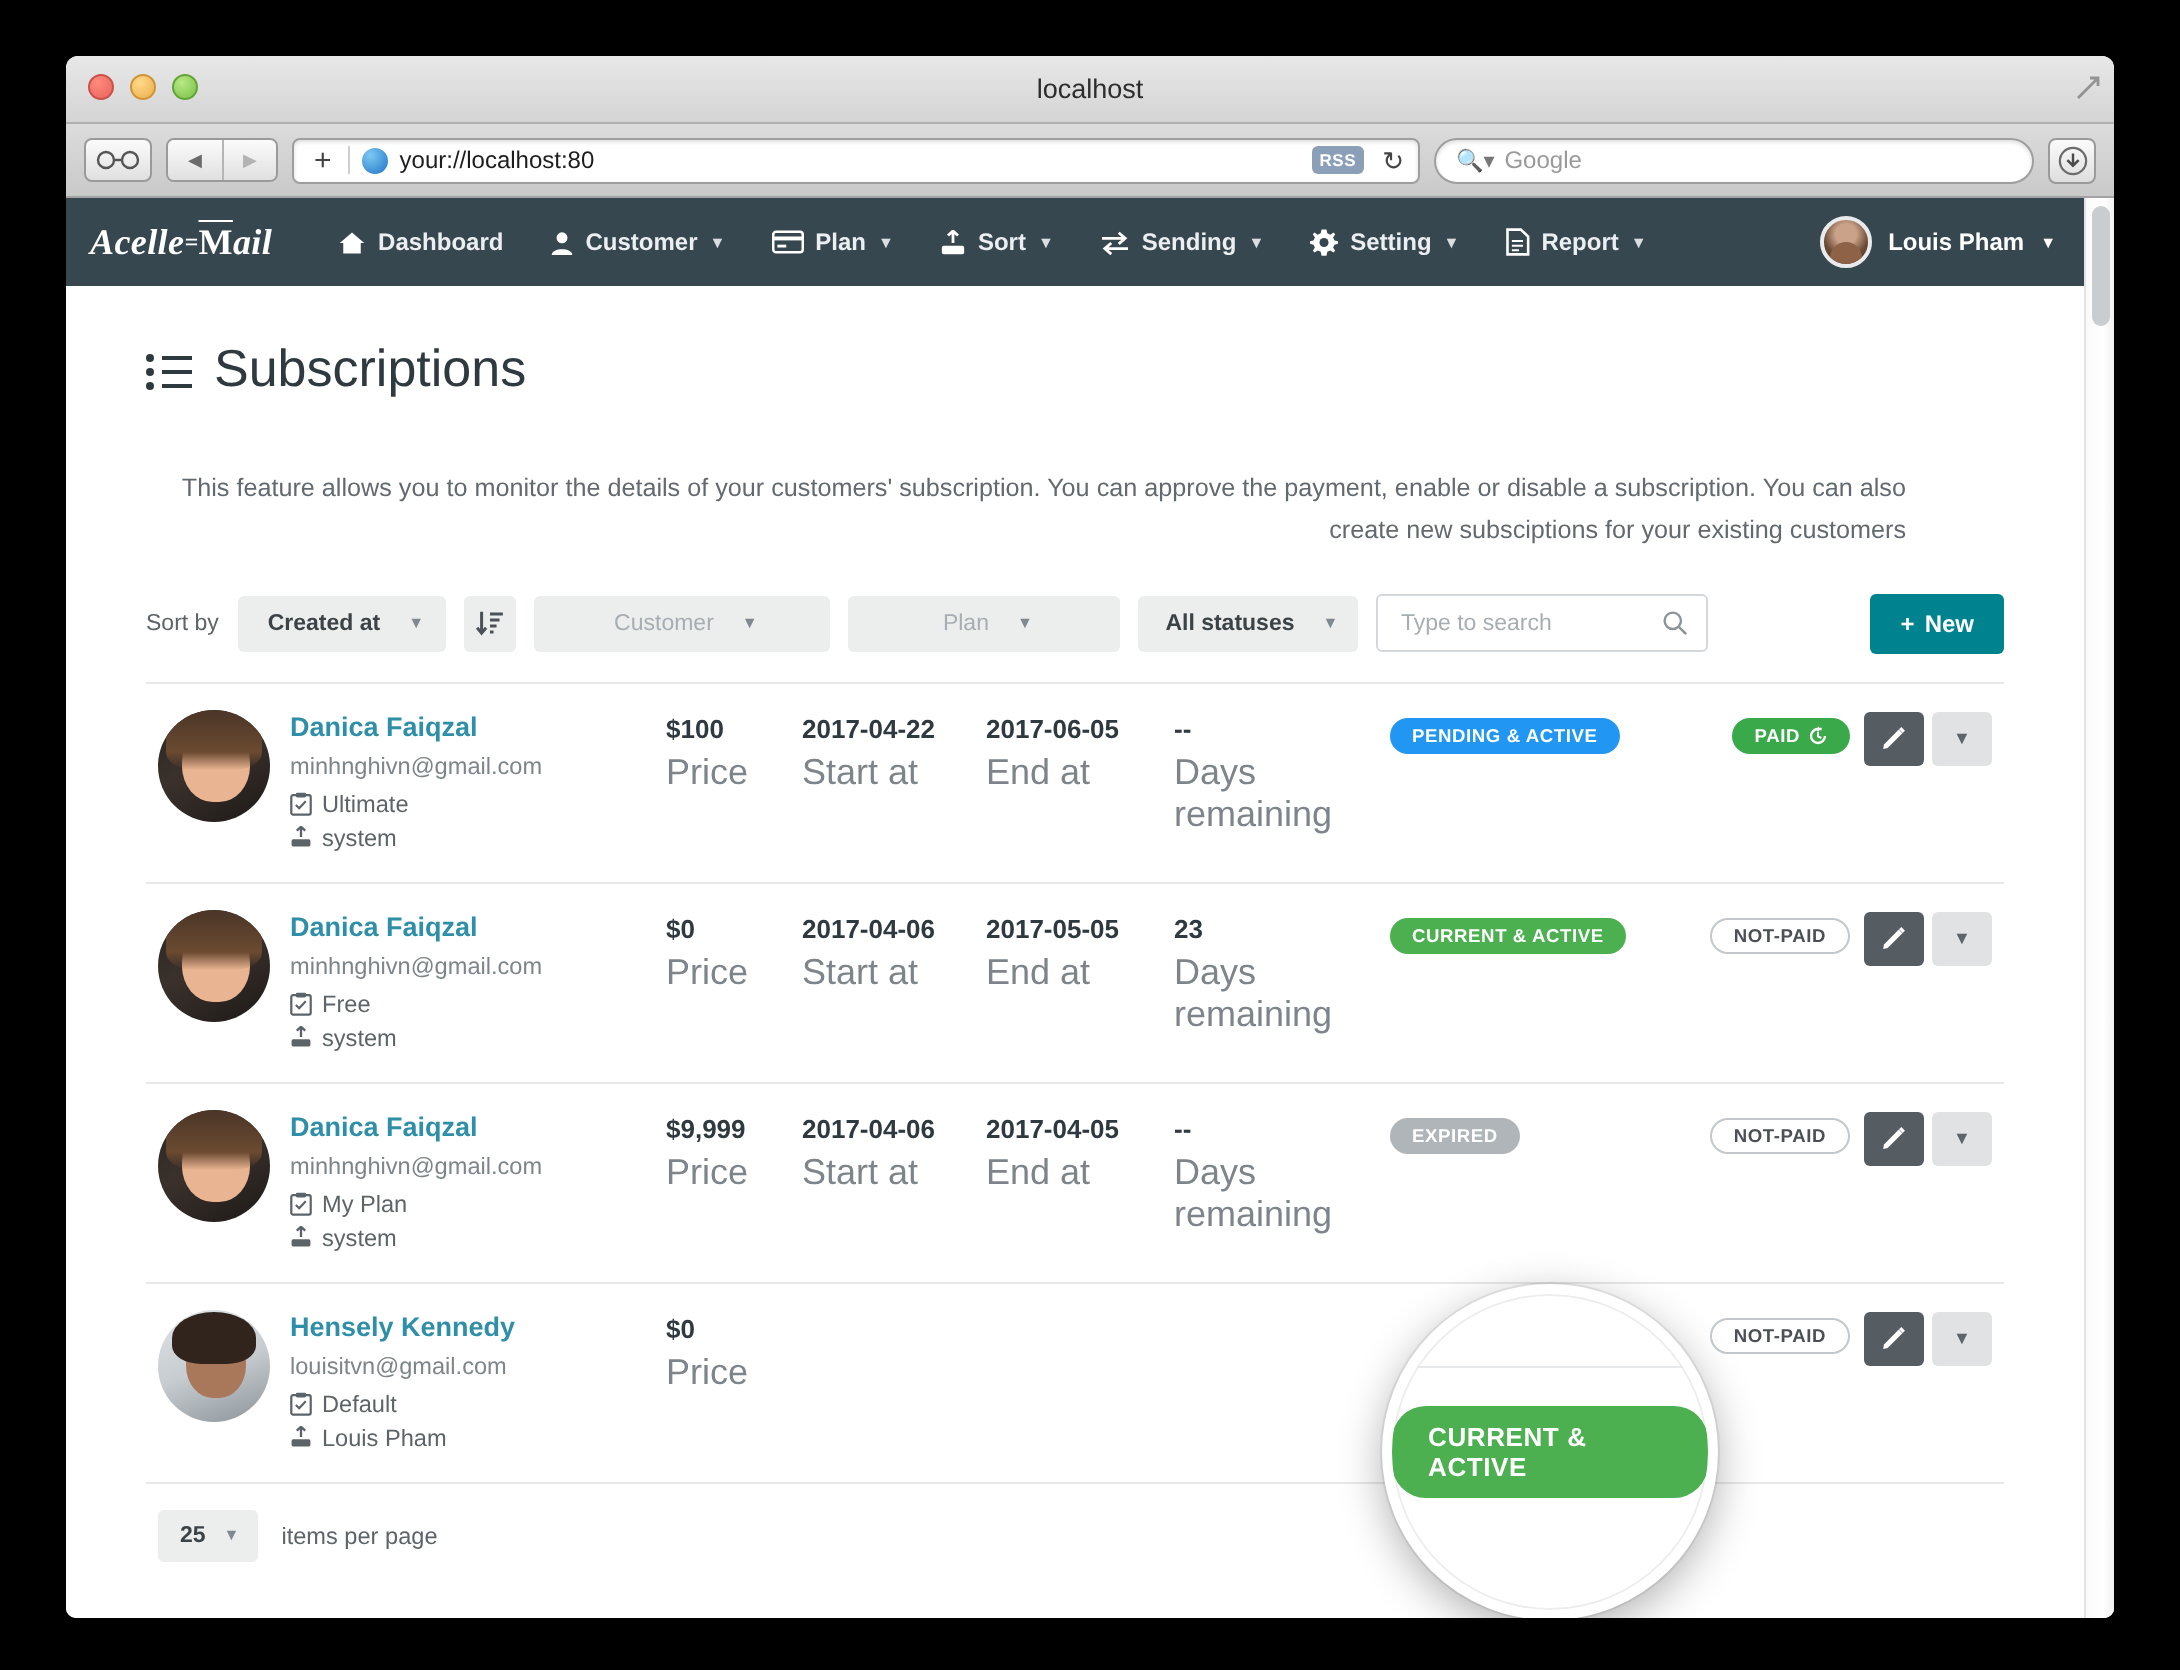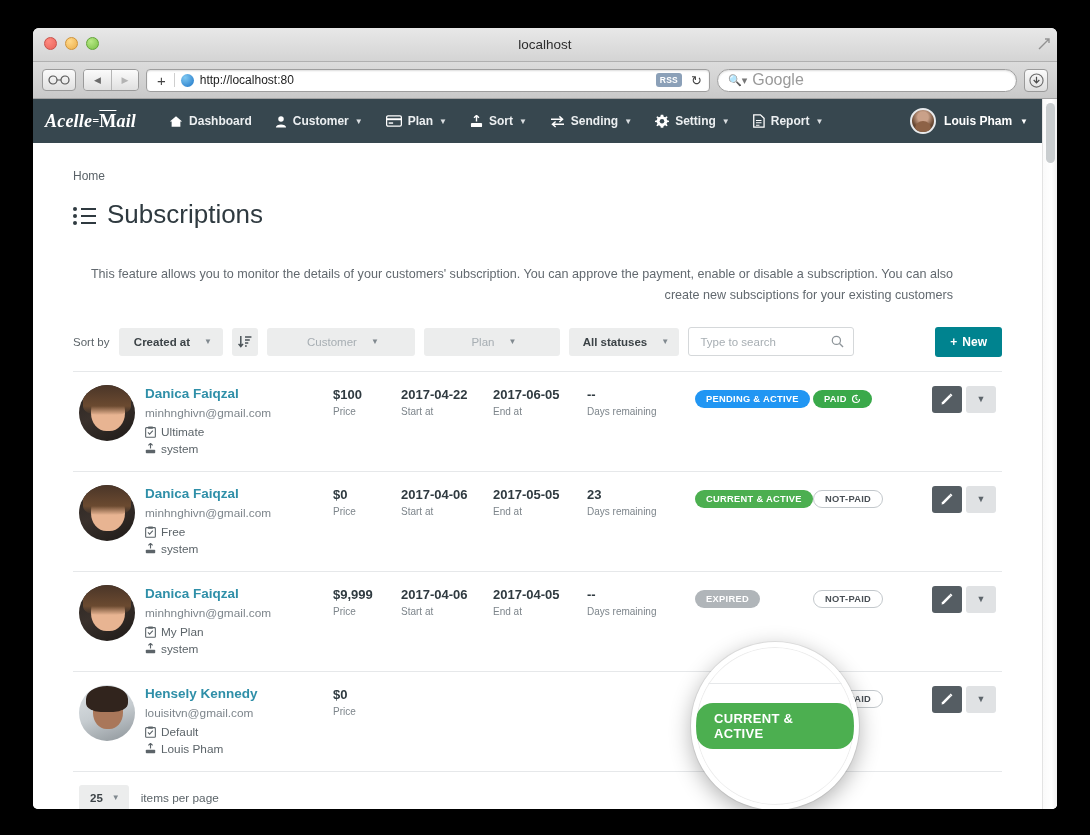--- a/index.html
+++ b/index.html
@@ -83,21 +83,21 @@
     border-radius: 3px; padding: 2px 4px; letter-spacing: .3px;
   }
   .reload { color: #444; font-size: 13px; padding: 0 3px; }
   .searchbar {
     width: 300px; height: 23px; background: #fff;
     border: 1px solid #9e9e9e; border-radius: 12px;
     display: flex; align-items: center; gap: 5px; padding: 0 10px;
     box-shadow: inset 0 1px 2px rgba(0,0,0,.14);
   }
   .sq { color: #777; font-size: 11px; }
-  .sph { font-size: 16px; color: #9a9a9a; }
+  .sph { font-size: 12px; color: #9a9a9a; }
   .dlbtn {
     width: 24px; height: 23px; border-radius: 4px;
     border: 1px solid #9a9a9a;
     background: linear-gradient(to bottom, #fbfbfb, #dedede);
     display: flex; align-items: center; justify-content: center;
   }
 
   
   .viewport { flex: 1 1 auto; position: relative; background: #fff; overflow: hidden; display: flex; }
   .page { flex: 1 1 auto; display: flex; flex-direction: column; min-width: 0; }
@@ -210,28 +210,28 @@
     border-radius: 50% 50% 35% 35%; background: #31241d;
   }
 
   .c-name { width: 188px; flex: 0 0 auto; padding-top: 1px; }
   .cname { font-size: 13.5px; font-weight: bold; color: #2f8fa8; margin-bottom: 5px; }
   .cmail { font-size: 11.8px; color: #7d858b; margin-bottom: 5px; }
   .cmeta { font-size: 11.8px; color: #5c6469; display: flex; align-items: center; gap: 5px; margin-bottom: 3px; }
 
   .cell { flex: 0 0 auto; padding-top: 2px; }
   .cv { font-size: 13px; font-weight: bold; color: #2f3a40; margin-bottom: 4px; }
-  .cl { font-size: 10px; color: #7d858b; }
+  .cl { font-size: 18px; color: #7d858b; }
   .c-price { width: 68px; }
   .c-start { width: 92px; }
   .c-end   { width: 94px; }
   .c-days  { width: 108px; }
 
   .c-status { width: 118px; padding-top: 3px; }
-  .c-pay { width: 112px; padding-top: 3px; }
+  .c-pay { width: 112px; padding-top: 3px; text-align: right; }
   .badge {
     display: inline-flex; align-items: center; gap: 4px;
     border-radius: 11px; padding: 4px 11px;
     font-size: 9.3px; font-weight: bold; letter-spacing: .3px; color: #fff;
   }
   .badge.blue   { background: #2196f3; }
   .badge.green  { background: #4caf50; }
   .badge.gray   { background: #b0b5b9; }
   .badge.paid   { background: #3aa94a; }
   .badge.notpaid {
@@ -313,21 +313,21 @@
         </svg>
     </div>
     <div class="navgrp">
       <div>◀</div>
       <div style="color:#b3b3b3">▶</div>
     </div>
     <div class="urlbar">
       <span class="plus">+</span>
       <span class="sep"></span>
       <span class="globe"></span>
-      <span class="url">http://localhost:80</span>
+      <span class="url">your://localhost:80</span>
       <span class="rss">RSS</span>
       <span class="reload">↻</span>
     </div>
     <div class="searchbar">
       <span class="sq">🔍▾</span>
       <span class="sph">Google</span>
     </div>
     <div class="dlbtn">
       <svg width="15" height="15" viewBox="0 0 16 16">
           <circle cx="8" cy="8" r="7" fill="none" stroke="#6b6b6b" stroke-width="1.2"></circle>
@@ -409,21 +409,20 @@
         </div>
 
         <div class="navright">
           <div class="avatar-sm"></div>
           <span class="uname">Louis Pham</span>
           <span class="caret" style="font-size:8px">▼</span>
         </div>
       </div>
 
       <div class="content">
-        <div class="crumb">Home</div>
 
         <div class="h1">
           <span class="listicon">
               <i></i>
               <i></i>
               <i></i>
             </span>
           <span>Subscriptions</span>
         </div>
 

